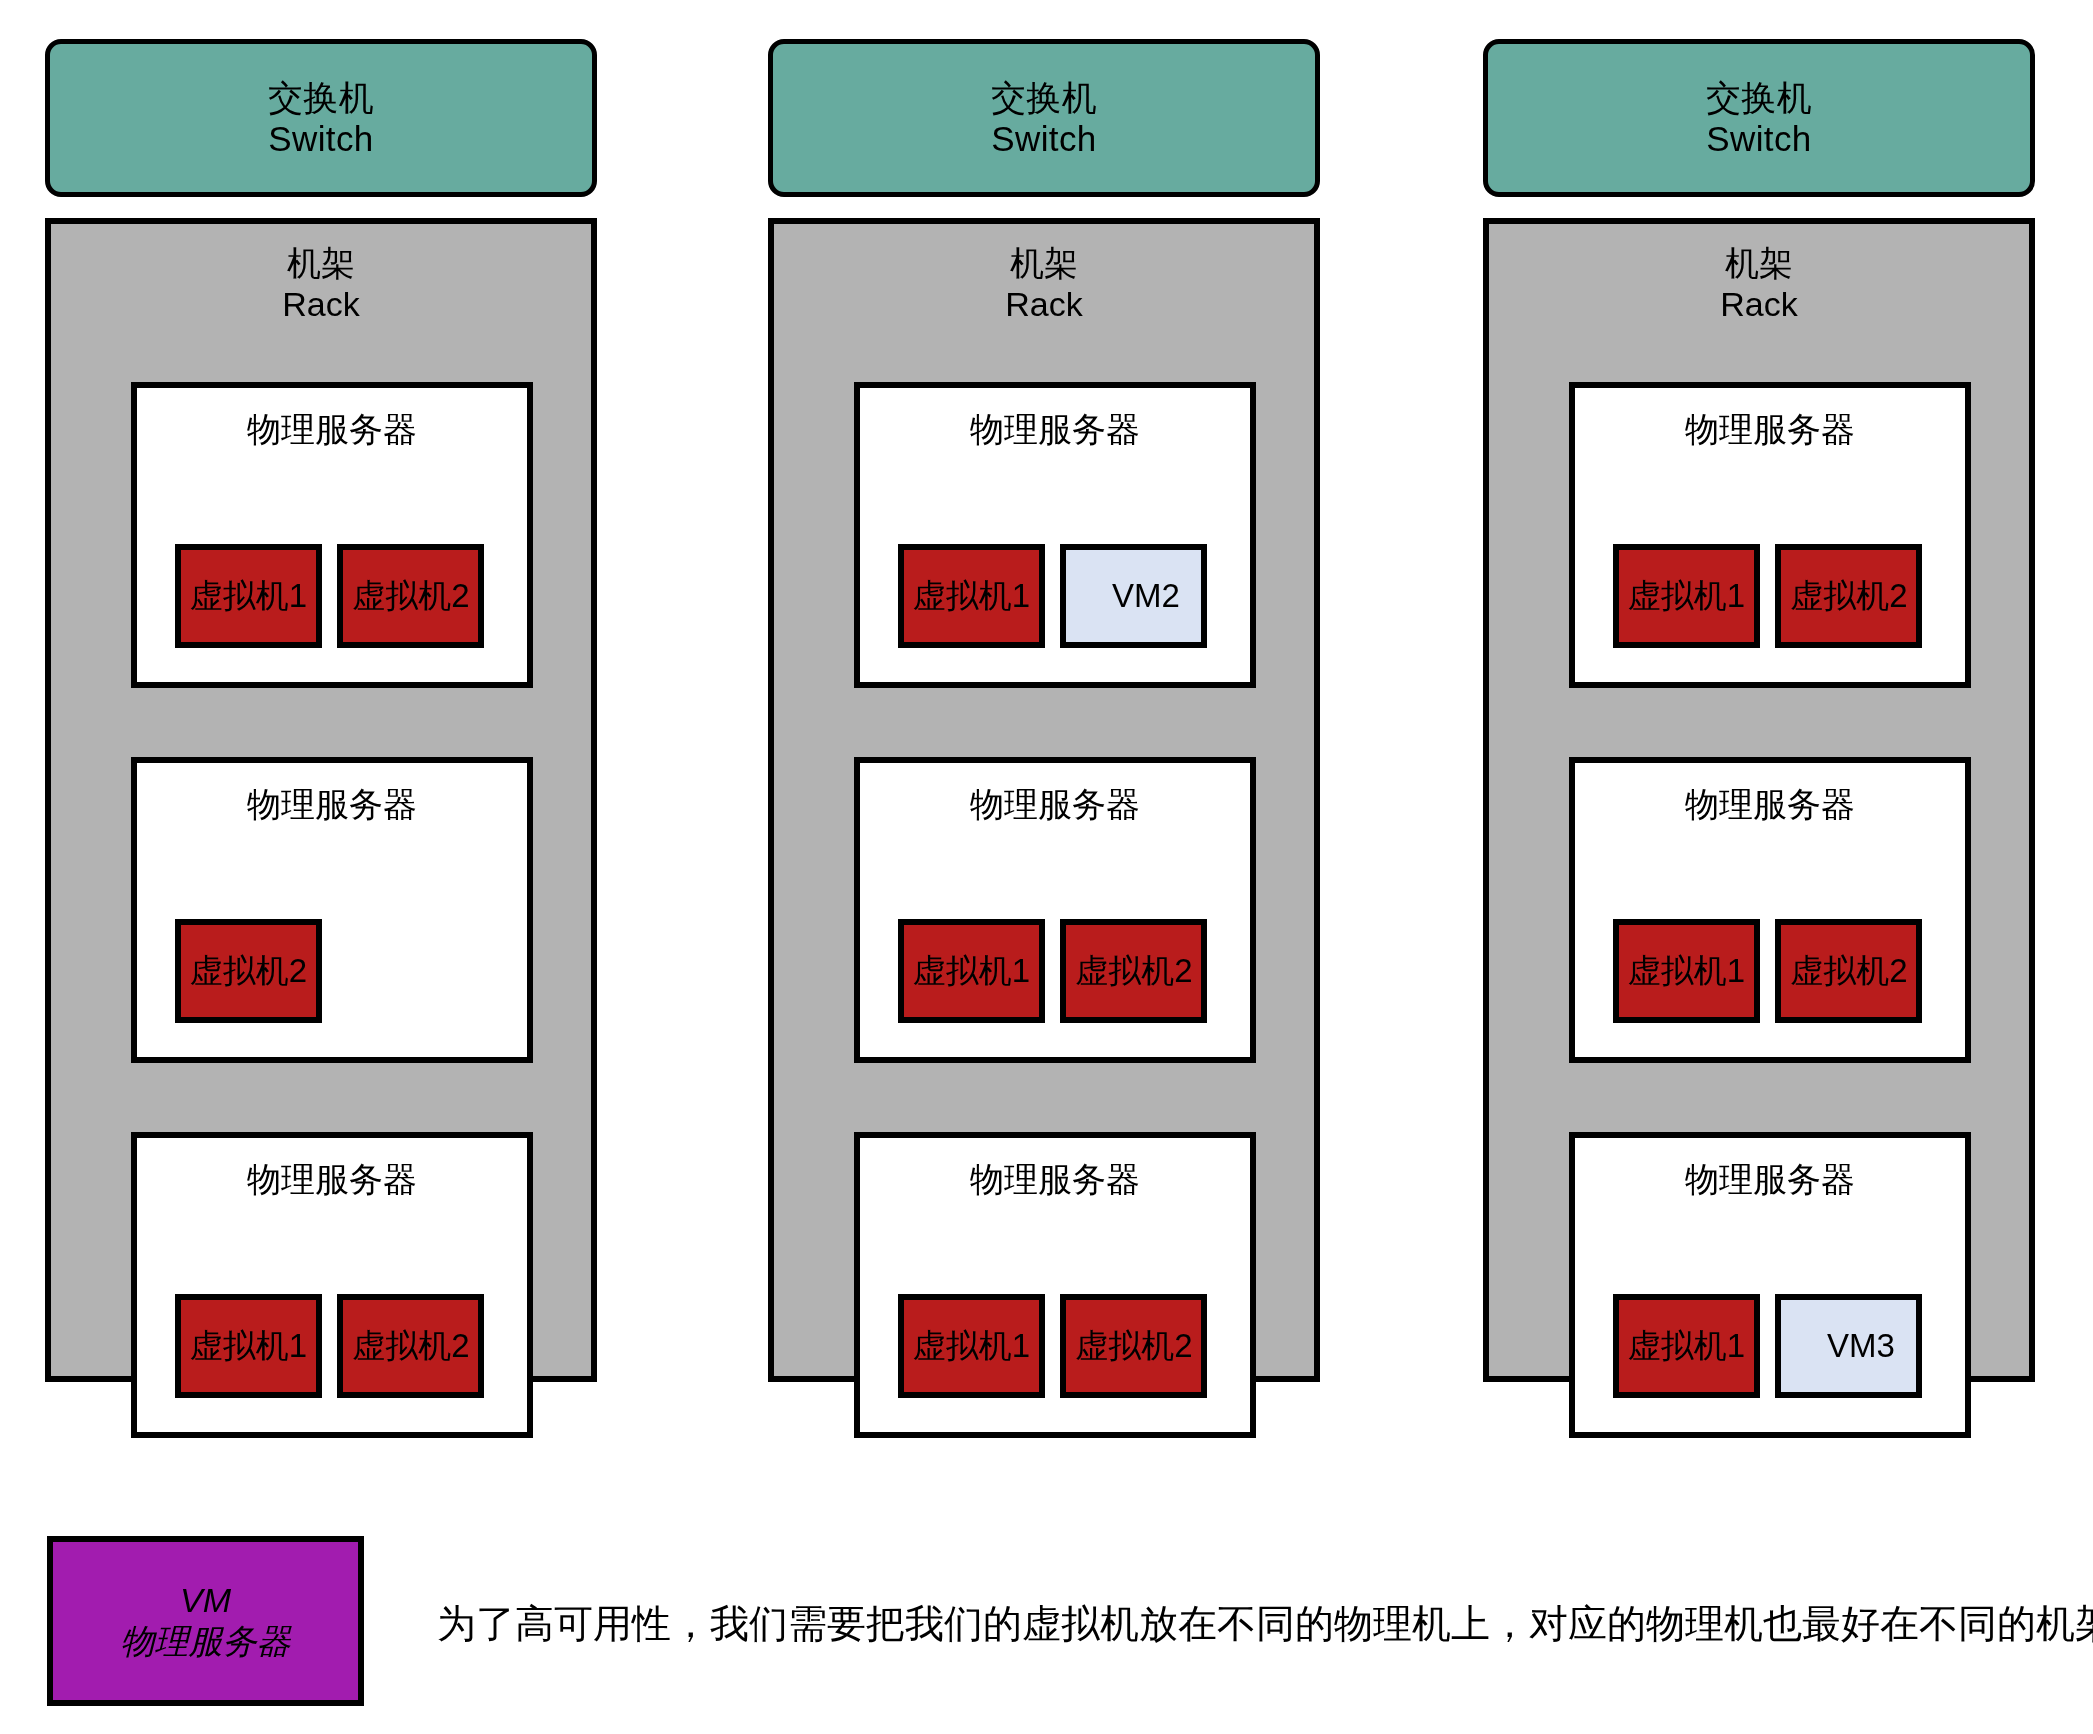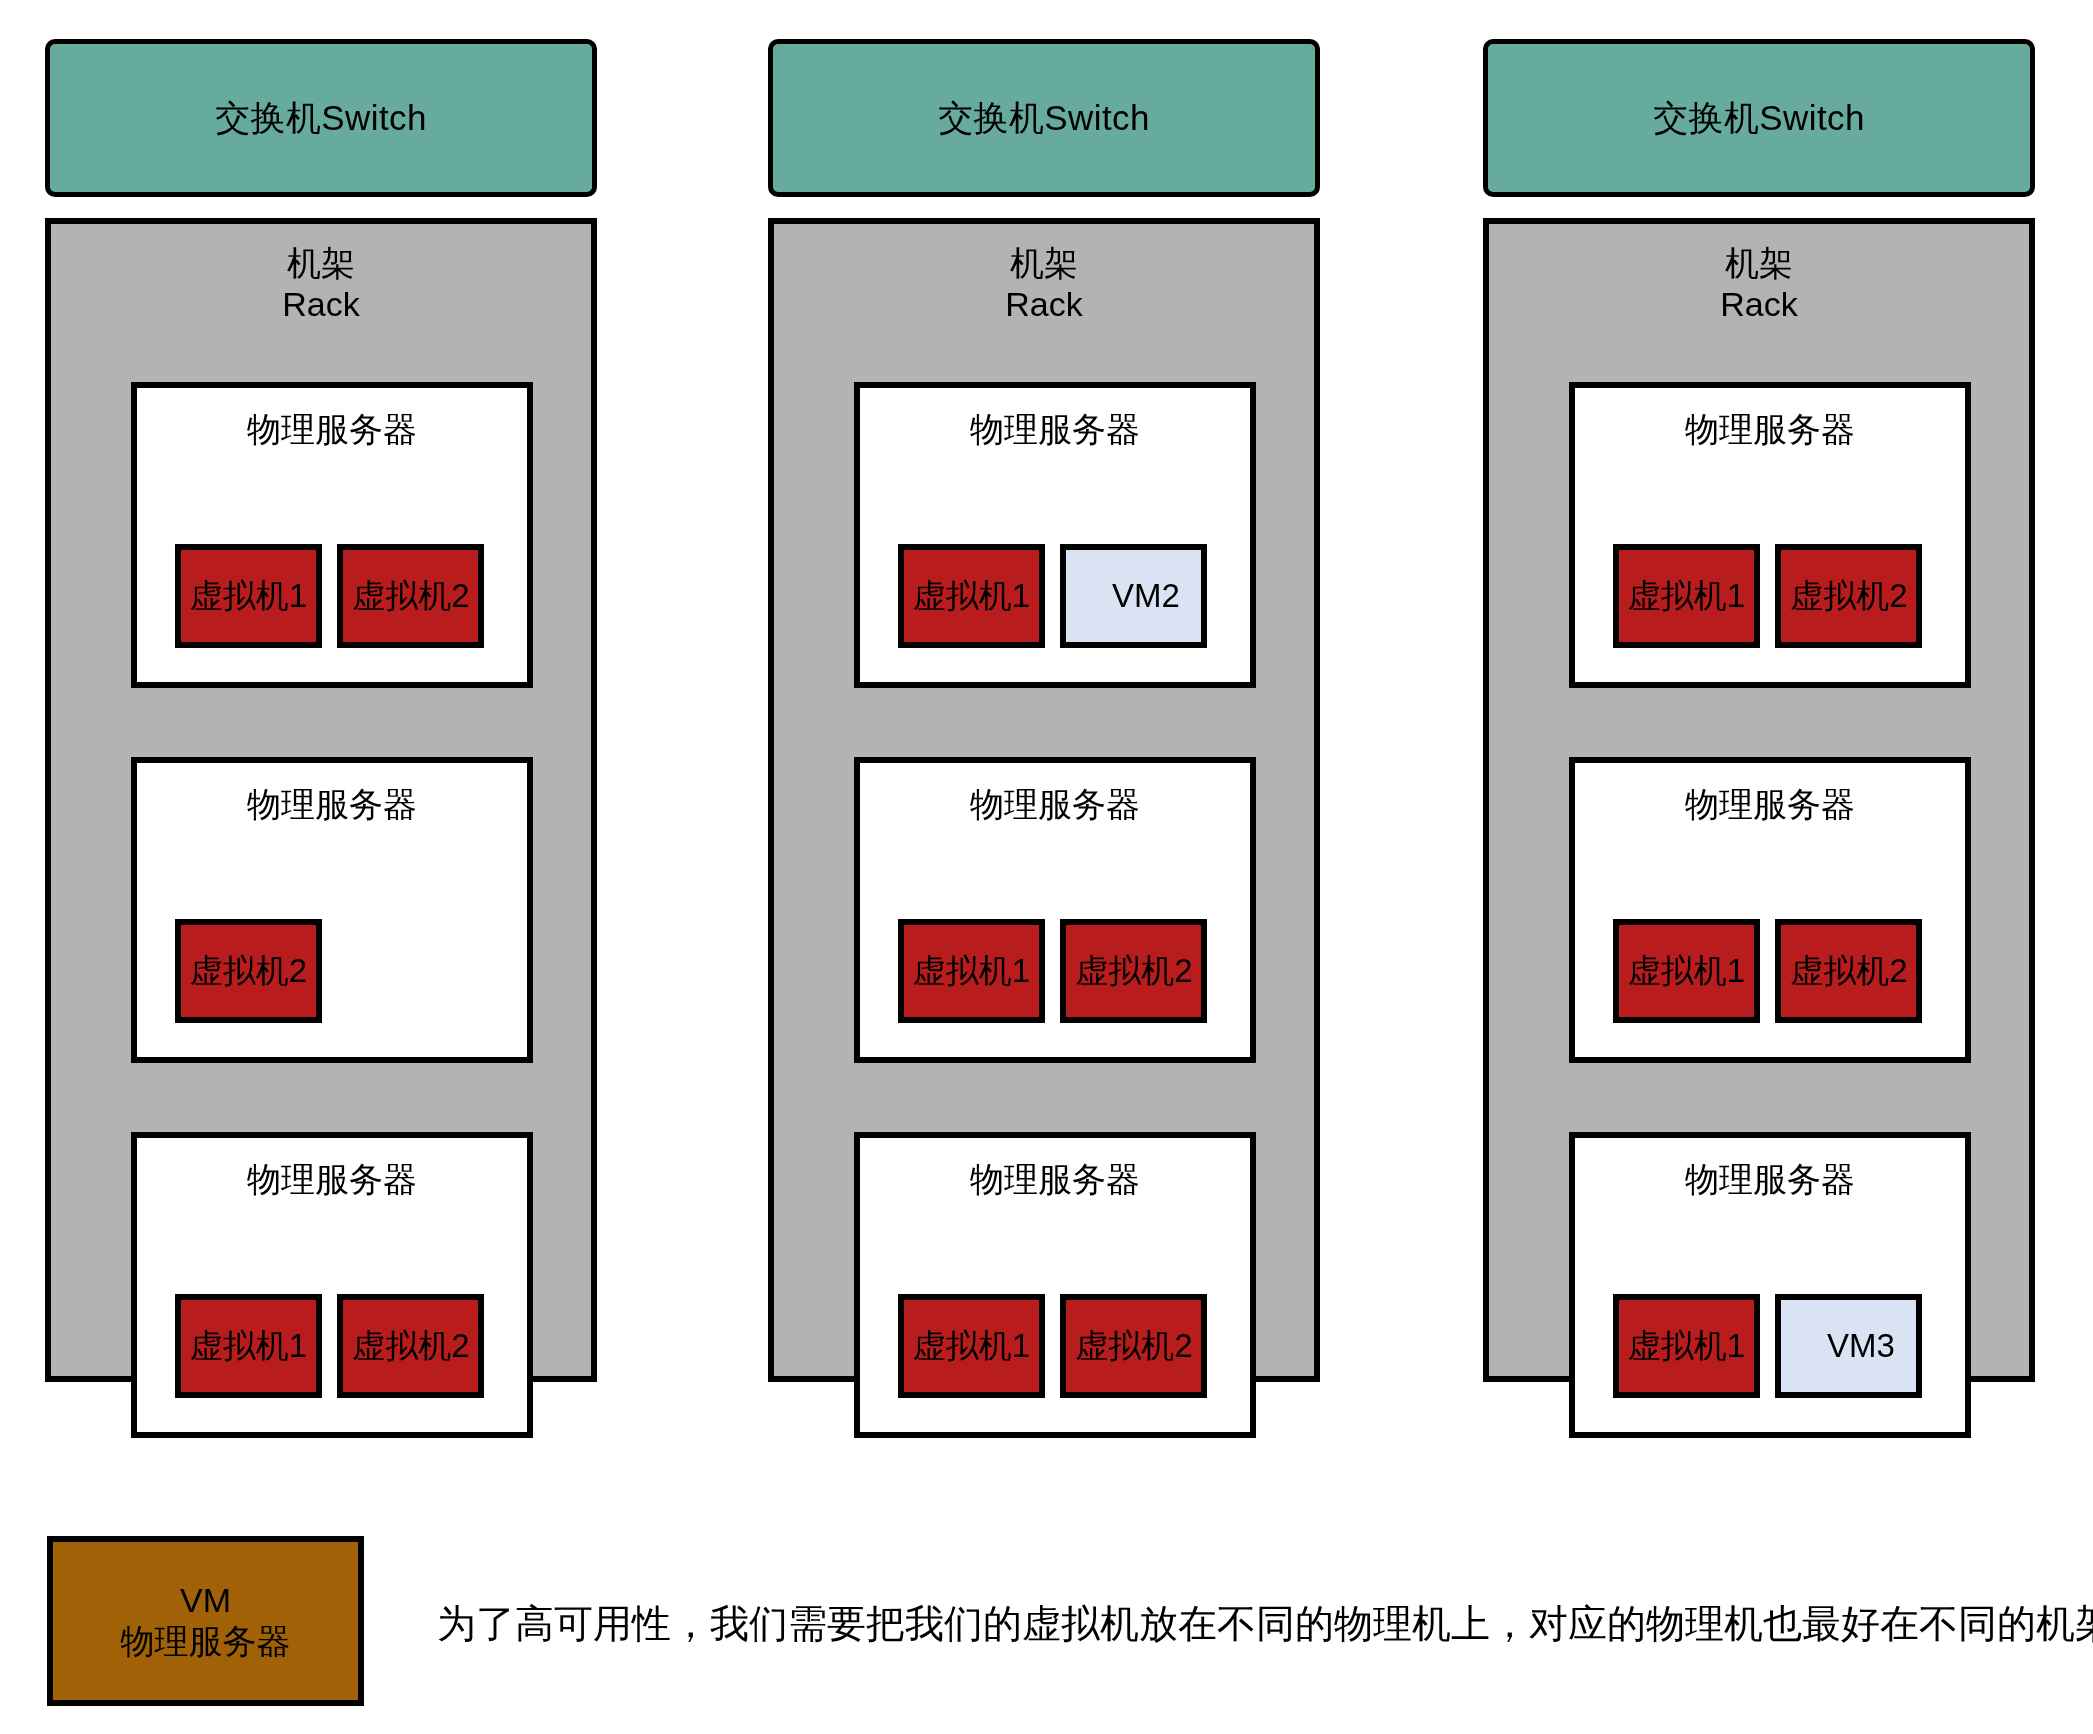--- a/index.html
+++ b/index.html
@@ -35,23 +35,23 @@
   .column.c1 { left: 768px; }
   .column.c2 { left: 1483px; }
 
   
   .switch-box {
     position: relative;
     height: 158px;
     box-sizing: border-box;
     background: #67ab9f;
     border: 5.1px solid #000000;
-    border-radius: 10px;
+    border-radius: 16px;
     display: flex;
-    flex-direction: row;
+    flex-direction: column;
     align-items: center;
     justify-content: center;
   }
   .switch-line {
     font-size: 35px;
     line-height: 1.18;
     letter-spacing: 0.4px;
     white-space: nowrap;
   }
 
@@ -129,26 +129,27 @@
   }
 
   
   .legend-box {
     position: absolute;
     left: 47px;
     top: 1536px;
     width: 317px;
     height: 170px;
     box-sizing: border-box;
-    background: #a16207;
+    background: #a21caf;
     border: 6px solid #000000;
     display: flex;
     flex-direction: column;
     align-items: center;
     justify-content: center;
+    font-style: italic;
   }
   .legend-line {
     font-size: 34px;
     line-height: 1.2;
     white-space: nowrap;
   }
 
   .caption {
     position: absolute;
     left: 437px;

